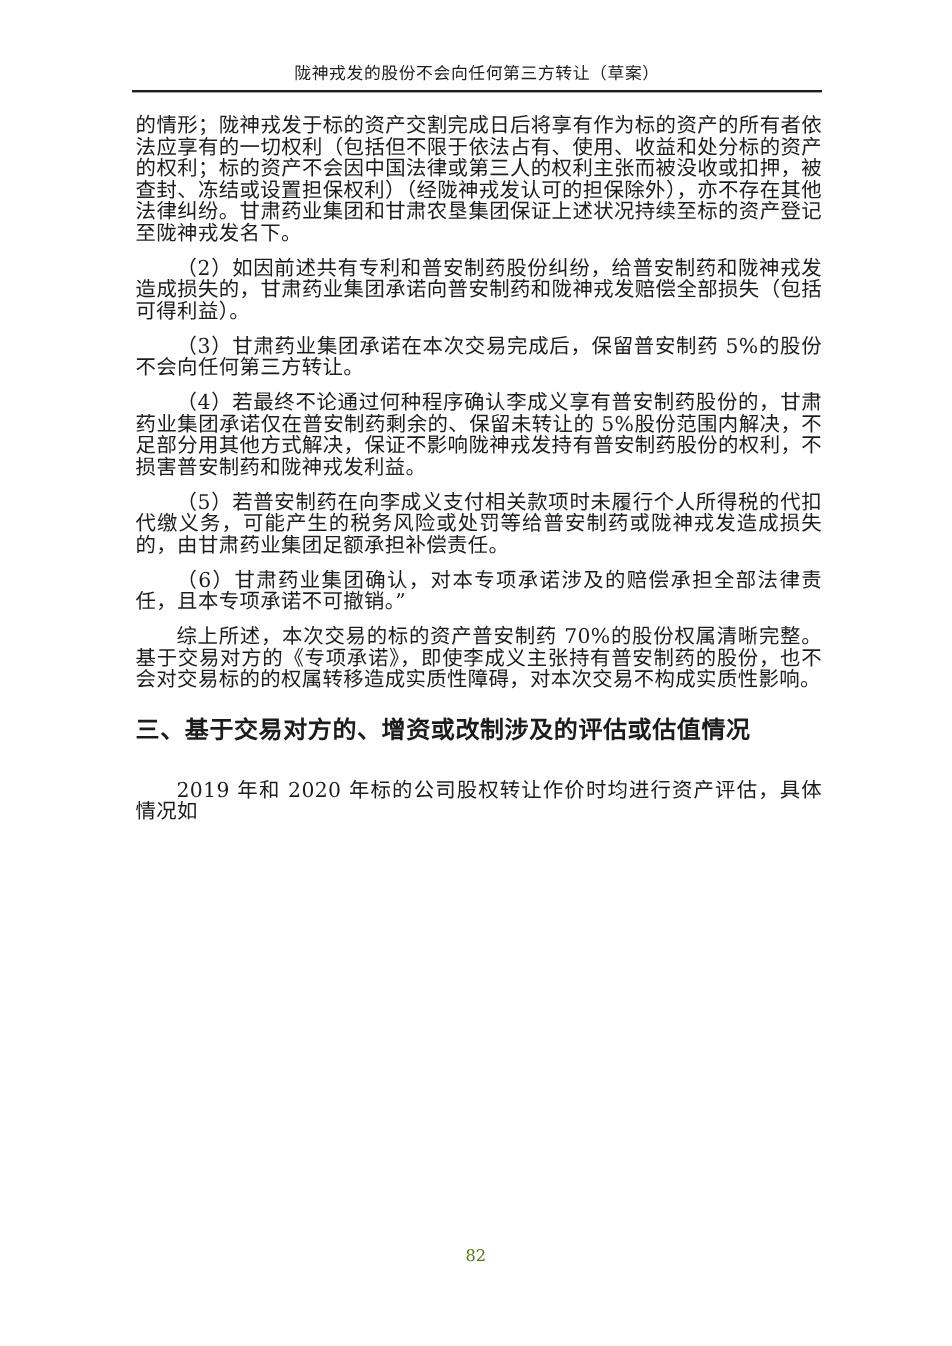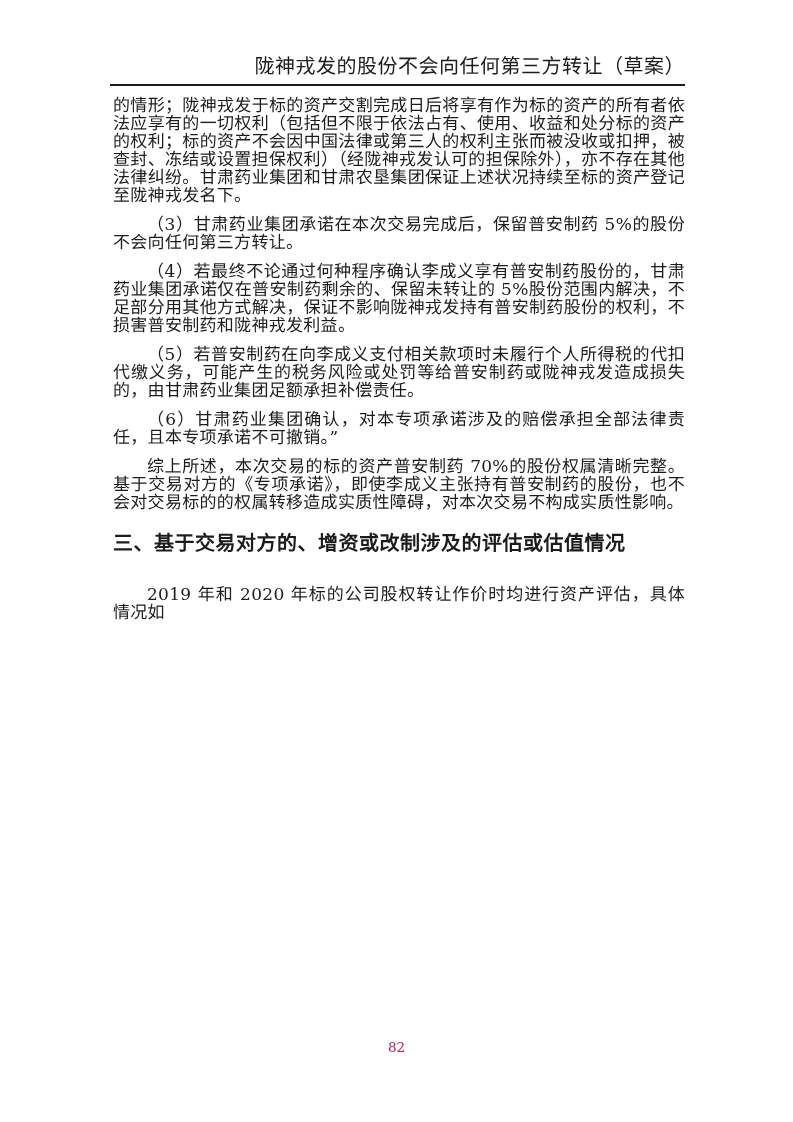--- a/index.html
+++ b/index.html
@@ -16,25 +16,25 @@
     position: absolute;
     inset: 0;
     background: #ffffff;
   }
   .page-header {
     position: absolute;
     left: 110px;
     top: 50px;
     width: 575px;
     display: flex;
-    justify-content: flex-end;
+    justify-content: center;
     align-items: flex-end;
     border-bottom: 2px solid #1d1d1d;
     padding-bottom: 5px;
-    font-size: 20px;
+    font-size: 14px;
     letter-spacing: 0.5px;
   }
   .content {
     position: absolute;
     left: 113px;
     top: 96px;
     width: 572px;
   }
   .para {
     font-size: 17px;
@@ -65,37 +65,38 @@
     letter-spacing: 0.5px;
   }
   .para.last { margin-top: 27px; }
   .page-footer {
     position: absolute;
     left: 0;
     top: 1039px;
     width: 100%;
     text-align: center;
     font-size: 13.5px;
-    color: #be185d;
+    color: #4d7c0f;
   }
 </style>
 </head>
 <body>
 
 <div class="page">
 
   <div class="page-header">
     <span>陇神戎发</span>
     <span>的股份不会向任何第三方转让（草案）</span>
   </div>
 
   <div class="content">
 
     <p class="para no-indent">的情形；陇神戎发于标的资产交割完成日后将享有作为标的资产的所有者依法应享有的一切权利（包括但不限于依法占有、使用、收益和处分标的资产的权利；标的资产不会因中国法律或第三人的权利主张而被没收或扣押，被查封、冻结或设置担保权利）（经陇神戎发认可的担保除外），亦不存在其他法律纠纷。甘肃药业集团和甘肃农垦集团保证上述状况持续至标的资产登记至陇神戎发名下。</p>
 
+    <p class="para">（2）如因前述共有专利和普安制药股份纠纷，给普安制药和陇神戎发造成损失的，甘肃药业集团承诺向普安制药和陇神戎发赔偿全部损失（包括可得利益）。</p>
 
     <p class="para">（3）甘肃药业集团承诺在本次交易完成后，保留普安制药 5%的股份不会向任何第三方转让。</p>
 
     <p class="para">（4）若最终不论通过何种程序确认李成义享有普安制药股份的，甘肃药业集团承诺仅在普安制药剩余的、保留未转让的 5%股份范围内解决，不足部分用其他方式解决，保证不影响陇神戎发持有普安制药股份的权利，不损害普安制药和陇神戎发利益。</p>
 
     <p class="para">（5）若普安制药在向李成义支付相关款项时未履行个人所得税的代扣代缴义务，可能产生的税务风险或处罚等给普安制药或陇神戎发造成损失的，由甘肃药业集团足额承担补偿责任。</p>
 
     <p class="para">（6）甘肃药业集团确认，对本专项承诺涉及的赔偿承担全部法律责任，且本专项承诺不可撤销。”</p>
 
     <p class="para">综上所述，本次交易的标的资产普安制药 70%的股份权属清晰完整。基于交易对方的《专项承诺》，即使李成义主张持有普安制药的股份，也不会对交易标的的权属转移造成实质性障碍，对本次交易不构成实质性影响。</p>

